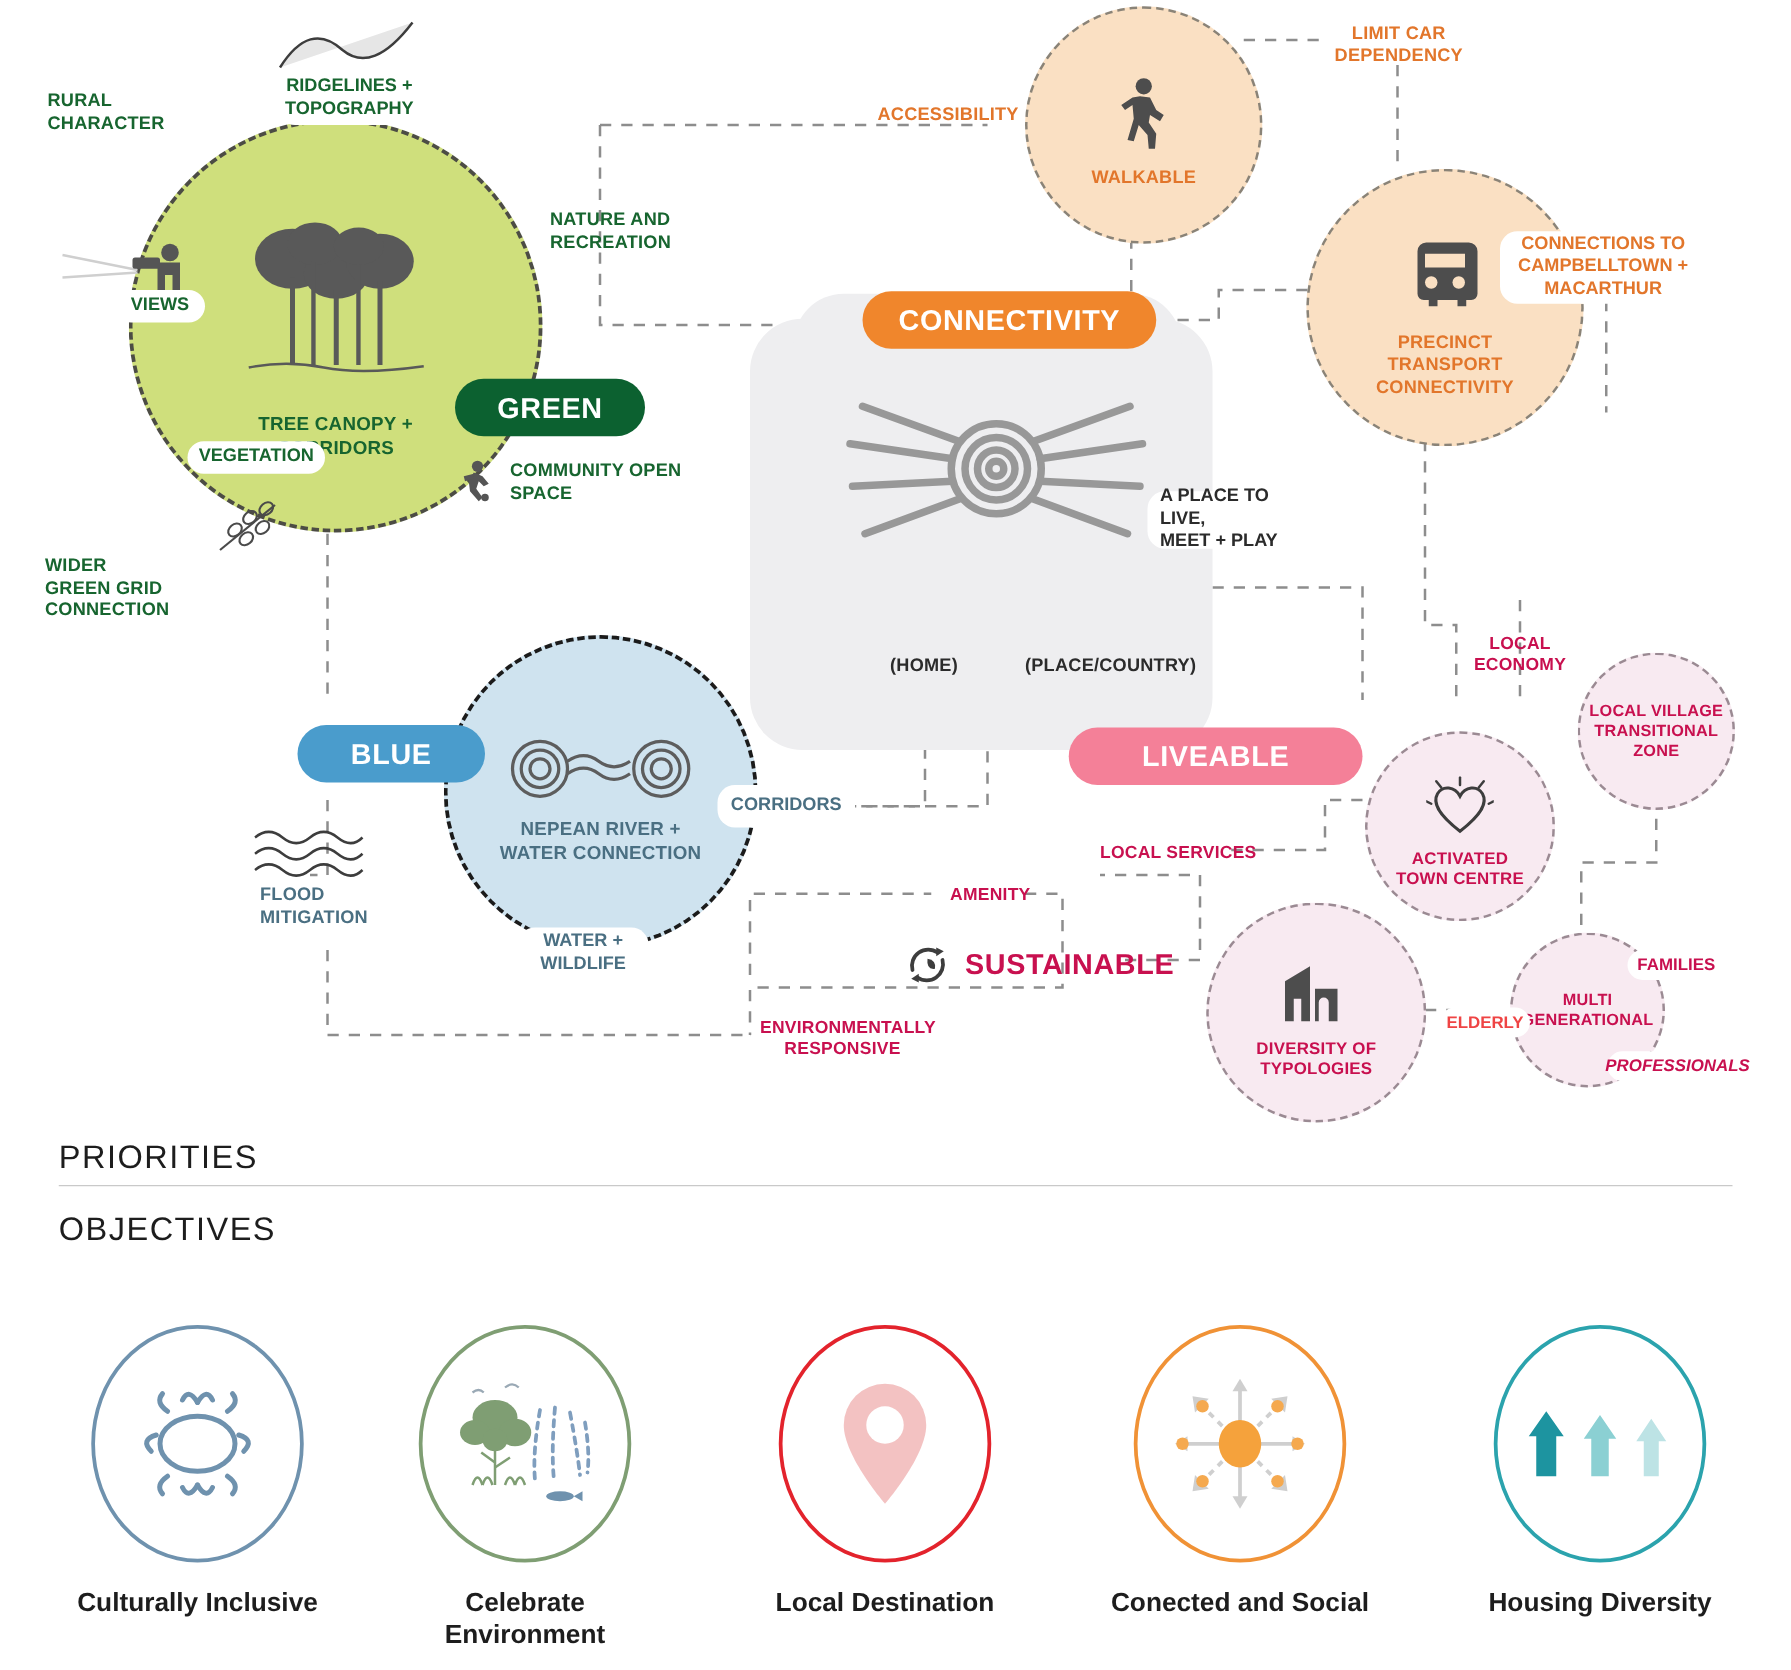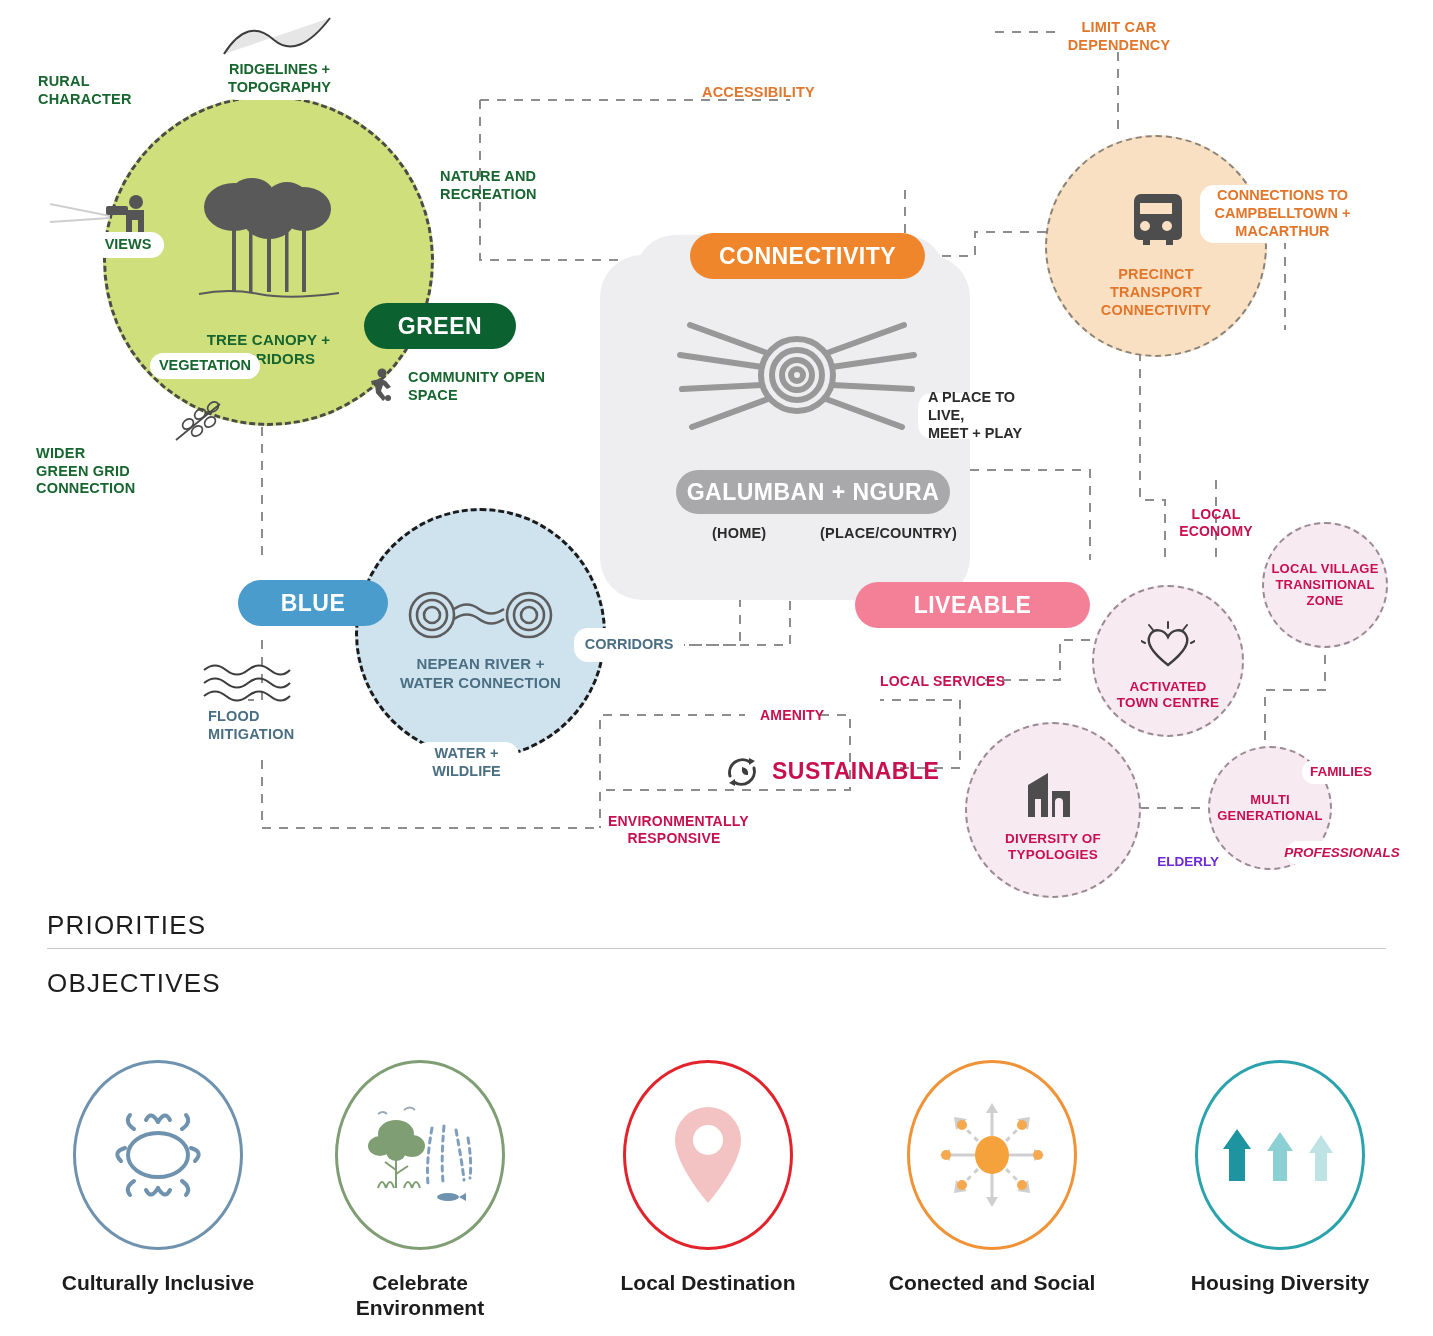--- a/index.html
+++ b/index.html
@@ -140,23 +140,20 @@
         <path d="M90,52 L8,40"></path>
         <path d="M90,70 L10,74"></path>
       <path d="M96,84 L20,112"></path>
       <path d="M155,38 L232,10"></path>
         <path d="M160,52 L242,40"></path>
         <path d="M160,70 L240,74"></path>
       <path d="M154,84 L230,112"></path>
     </g>
   </svg>
 
-  <div class="pill grey" style="left:676px;top:470px;width:274px;height:44px;font-size:23px;">
-    <span>GALUMBAN + NGURA</span>
-  </div>
   <div class="lbl d" style="left:712px;top:525px;font-size:14.5px;">(HOME)</div>
   <div class="lbl d" style="left:820px;top:525px;font-size:14.5px;">(PLACE/COUNTRY)</div>
 
   <div class="chip d" style="left:918px;top:393px;width:140px;height:46px;font-size:14.5px;text-align:left;justify-content:flex-start;white-space:pre-line;">A PLACE TO LIVE,
 MEET + PLAY</div>
 
   <div class="circ green" style="left:103px;top:95px;width:325px;height:325px;">
     <svg class="ico" width="160" height="150" viewBox="0 0 160 150">
       <g fill="#595959">
         <ellipse cx="45" cy="40" rx="30" ry="24"></ellipse>
@@ -263,20 +260,29 @@
       <path d="M4,38 q11,-9 22,0 t22,0 t22,0 t20,0"></path>
     </g>
   </svg>
   <div class="lbl b" style="left:208px;top:708px;font-size:14.5px;white-space:pre-line;">FLOOD
 MITIGATION</div>
 
   <div class="pill orange" style="left:690px;top:233px;width:235px;height:46px;font-size:23px;">
     <span>CONNECTIVITY</span>
   </div>
 
+  <div class="circ orange" style="left:820px;top:5px;width:186px;height:186px;">
+    <svg class="ico" width="46" height="58" viewBox="0 0 46 58">
+      <g fill="#4d4d4d">
+        <circle cx="23" cy="7" r="6.5"></circle>
+        <path d="M20,15 l8,1 l5,10 l6,4 l-3,5 l-8,-5 l-1,6 l6,9 l-1,12 l-5,0 l-1,-11 l-7,-8 l-4,13 l-5,-1 l5,-17 l-1,-11 l-6,4 l-3,-4 l9,-6 z"></path>
+      </g>
+    </svg>
+    <div class="lbl o center" style="position:relative;left:0;top:14px;font-size:14.5px;">WALKABLE</div>
+  </div>
 
   <div class="circ orange" style="left:1045px;top:135px;width:218px;height:218px;">
     <svg class="ico" width="62" height="62" viewBox="0 0 62 62">
       <g fill="#4d4d4d">
         <path d="M12,6 h38 a7,7 0 0 1 7,7 v34 a5,5 0 0 1 -5,5 h-4 v5 h-7 v-5 h-16 v5 h-7 v-5 h-4 a5,5 0 0 1 -5,-5 v-34 a7,7 0 0 1 7,-7 z"></path>
       </g>
       <rect x="15" y="15" width="32" height="11" fill="#fae0c3"></rect>
       <circle cx="20" cy="38" r="5" fill="#fae0c3"></circle>
       <circle cx="42" cy="38" r="5" fill="#fae0c3"></circle>
     </svg>
@@ -329,21 +335,21 @@
 TYPOLOGIES</div>
   </div>
 
   <div class="circ pink" style="left:1208px;top:746px;width:120px;height:120px;">
     <div class="lbl p center" style="position:relative;left:0;top:0;font-size:13px;white-space:pre-line;">MULTI
 GENERATIONAL</div>
   </div>
 
   <div class="chip p" style="left:1302px;top:760px;width:78px;height:24px;font-size:13.5px;color:#c8104f;">FAMILIES</div>
   <div class="chip p" style="left:1286px;top:841px;width:112px;height:24px;font-size:13.5px;color:#c8104f;font-style:italic;">PROFESSIONALS</div>
-  <div class="chip p" style="left:1152px;top:850px;width:72px;height:24px;font-size:13.5px;color:#6d28d9;">ELDERLY</div>
+  <div class="chip p" style="left:1152px;top:806px;width:72px;height:24px;font-size:13.5px;color:#ef4444;">ELDERLY</div>
 
   <div class="lbl p center" style="left:1170px;top:506px;width:92px;font-size:14px;white-space:pre-line;">LOCAL
 ECONOMY</div>
   <div class="lbl p" style="left:880px;top:673px;font-size:14px;">LOCAL SERVICES</div>
   <div class="lbl p" style="left:760px;top:707px;font-size:14px;">AMENITY</div>
   <div class="lbl p center" style="left:608px;top:813px;width:132px;font-size:14px;white-space:pre-line;">ENVIRONMENTALLY
 RESPONSIVE</div>
 
   <svg class="abs" style="left:722px;top:752px;" width="40" height="40" viewBox="0 0 40 40">
     <g fill="none" stroke="#3d3d3d" stroke-width="3" stroke-linecap="round">

